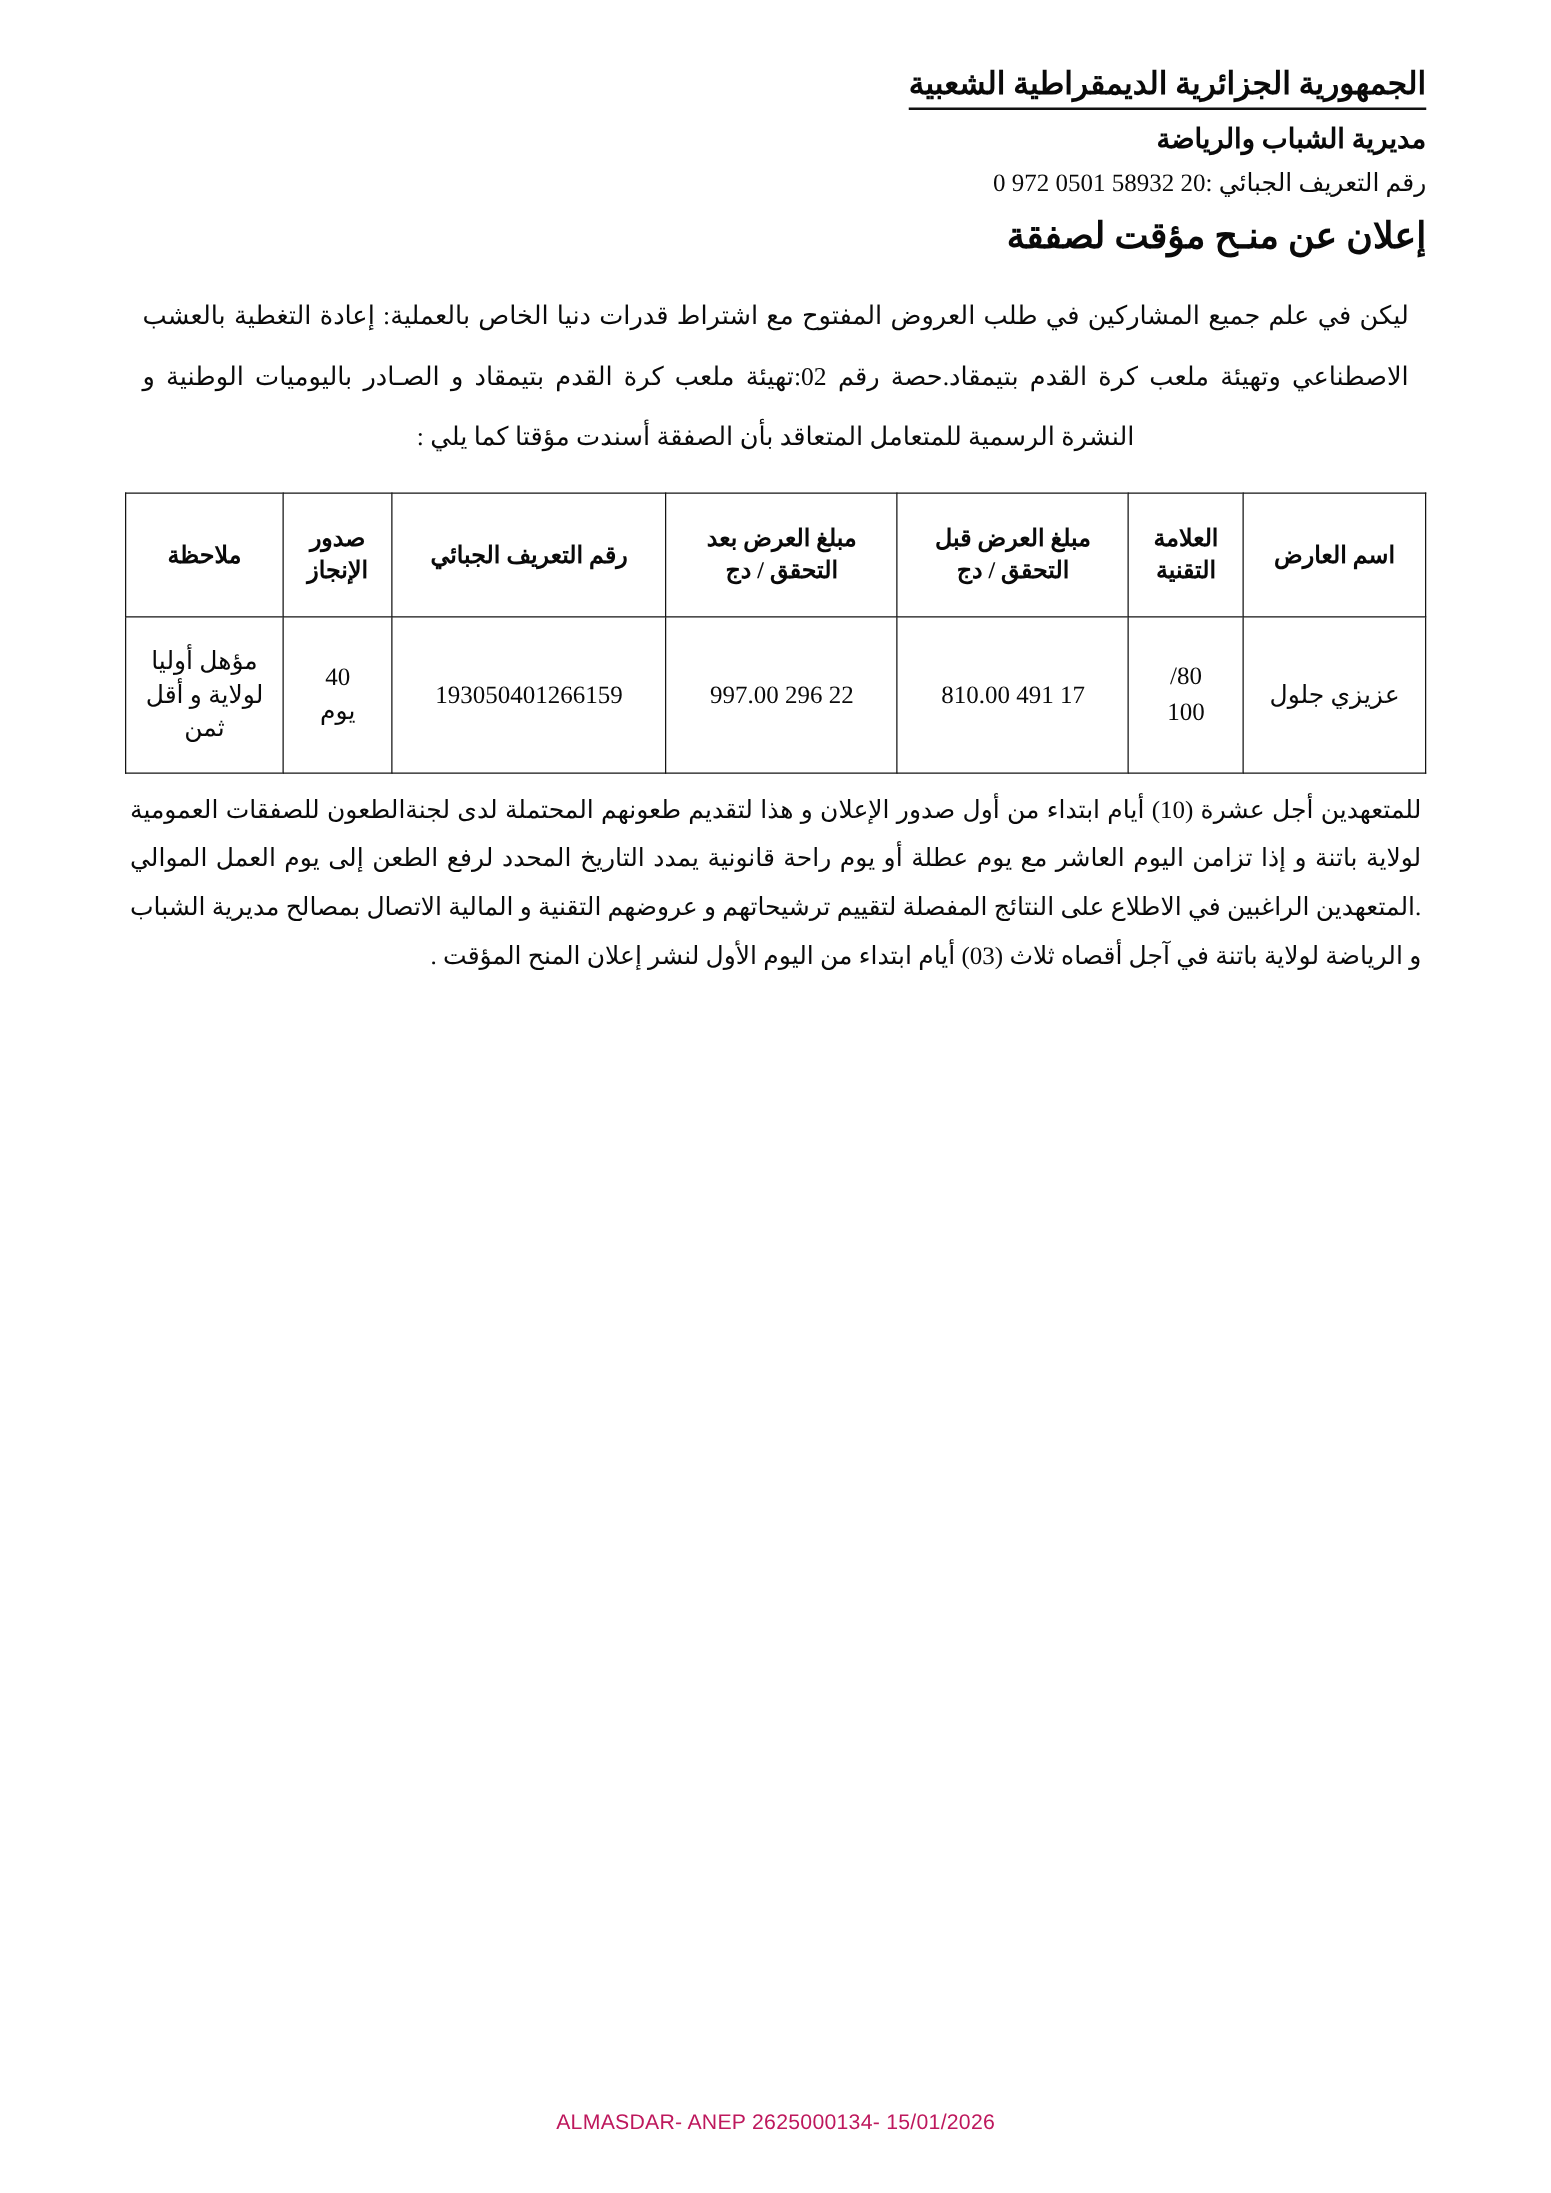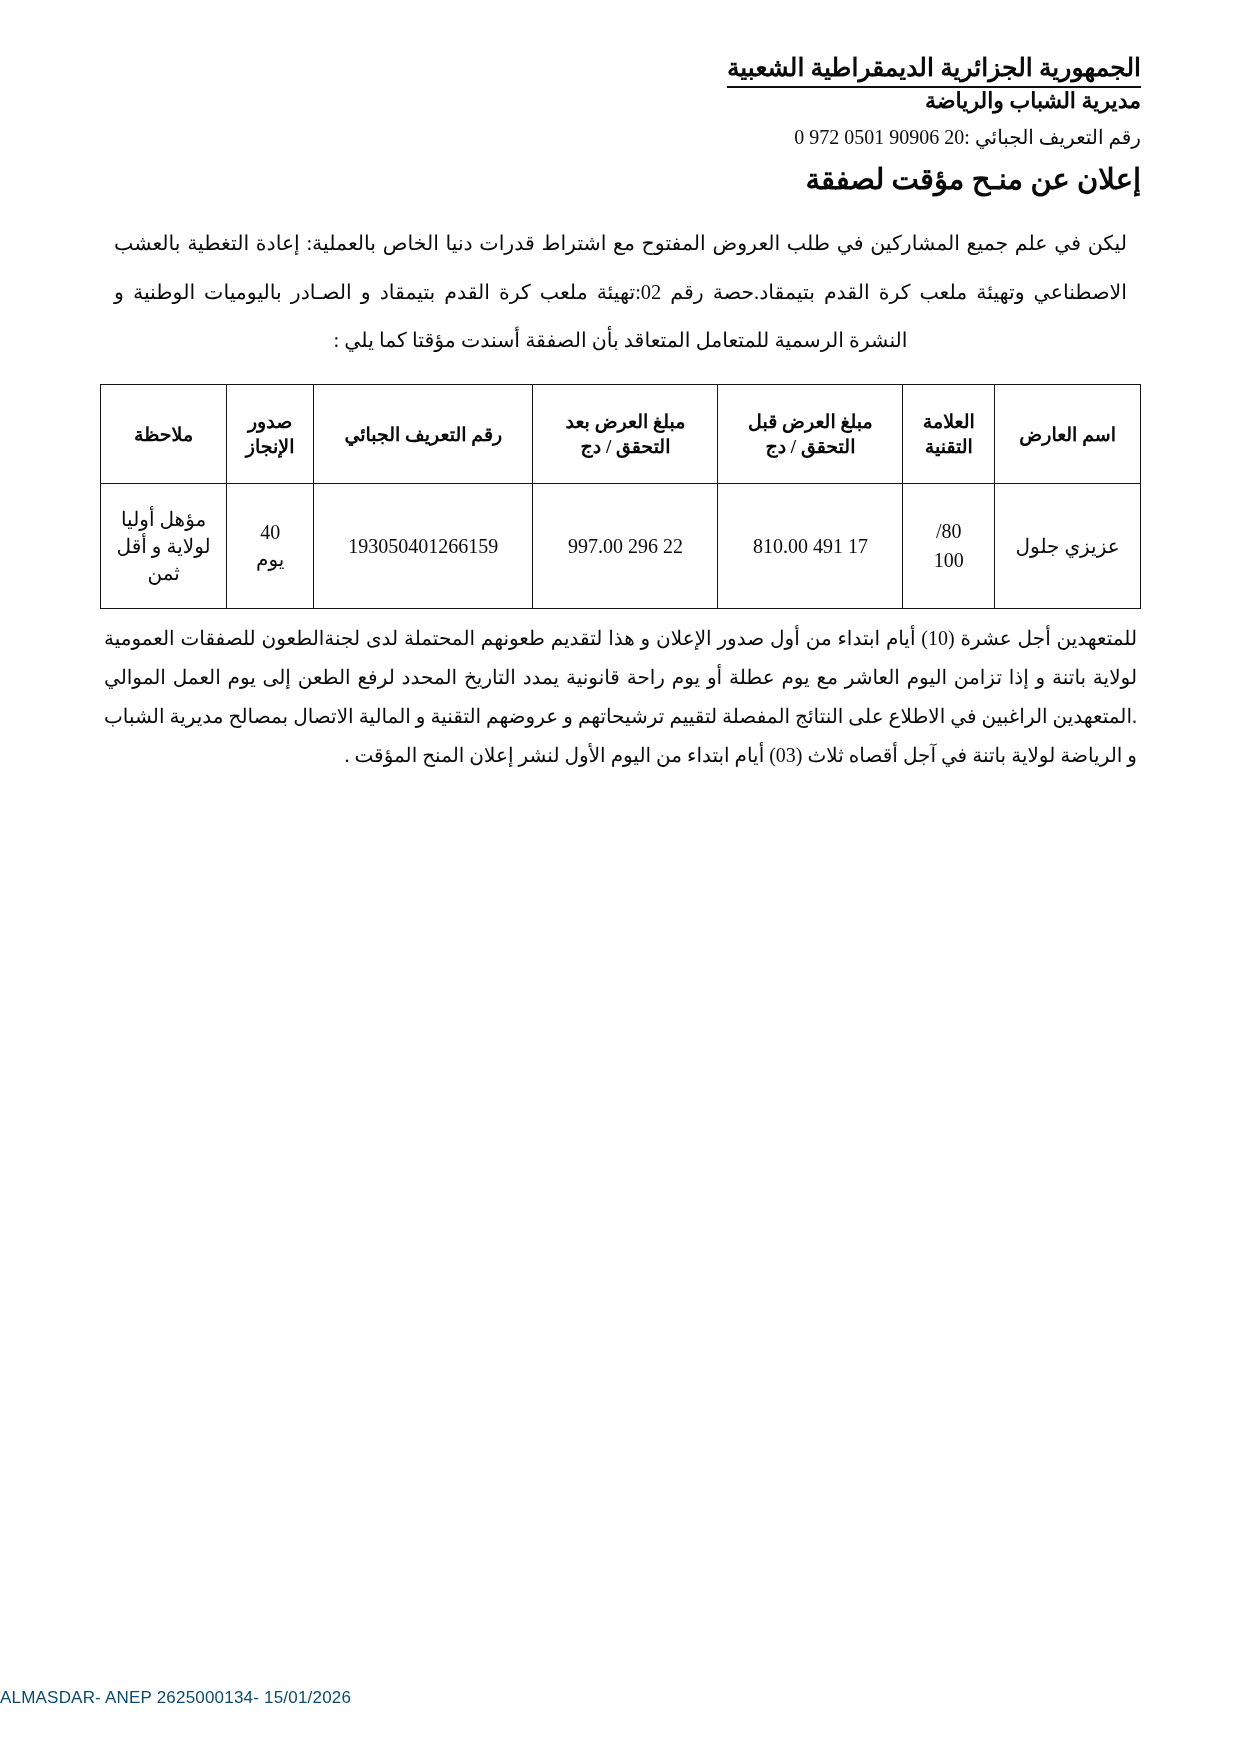--- a/index.html
+++ b/index.html
@@ -39,20 +39,21 @@
   }
   .lh-line2 {
     font-size: 22px;
     font-weight: bold;
     margin-top: 11px;
     line-height: 1.2;
   }
   .lh-line3 {
     font-size: 22px;
     font-weight: bold;
+    margin-top: 10px;
     line-height: 1.2;
   }
   .lh-fiscal {
     font-size: 20px;
     font-weight: normal;
     margin-top: 10px;
     line-height: 1.2;
   }
   .doc-title {
     font-size: 29px;
@@ -120,37 +121,37 @@
     margin-top: 10px;
     padding: 0 4px;
   }
 
   
   .footer {
     position: absolute;
     left: 0;
     right: 0;
     bottom: 46px;
-    text-align: left;
+    text-align: center;
     direction: ltr;
     font-family: "Liberation Sans", sans-serif;
     font-size: 17px;
-    color: #0c4a6e;
+    color: #be185d;
     letter-spacing: 0.2px;
   }
 </style>
 </head>
 <body>
 
 <div class="page">
 
   <div class="letterhead">
     <div class="lh-line1">الجمهورية الجزائرية الديمقراطية الشعبية</div>
     <div class="lh-line3">مديرية الشباب والرياضة</div>
-    <div class="lh-fiscal">رقم التعريف الجبائي :20 90906 0501 972 0</div>
+    <div class="lh-fiscal">رقم التعريف الجبائي :20 58932 0501 972 0</div>
     <div class="doc-title">إعلان عن منـح مؤقت لصفقة</div>
   </div>
 
   <p class="intro">ليكن في علم جميع المشاركين في طلب العروض المفتوح مع اشتراط قدرات دنيا الخاص بالعملية: إعادة التغطية بالعشب الاصطناعي وتهيئة ملعب كرة القدم بتيمقاد.حصة رقم 02:تهيئة ملعب كرة القدم بتيمقاد و الصـادر باليوميات الوطنية و النشرة الرسمية للمتعامل المتعاقد بأن الصفقة أسندت مؤقتا كما يلي :</p>
 
   <table class="award">
     <thead>
       <tr>
         <th class="c-name">اسم العارض</th>
         <th class="c-mark">

